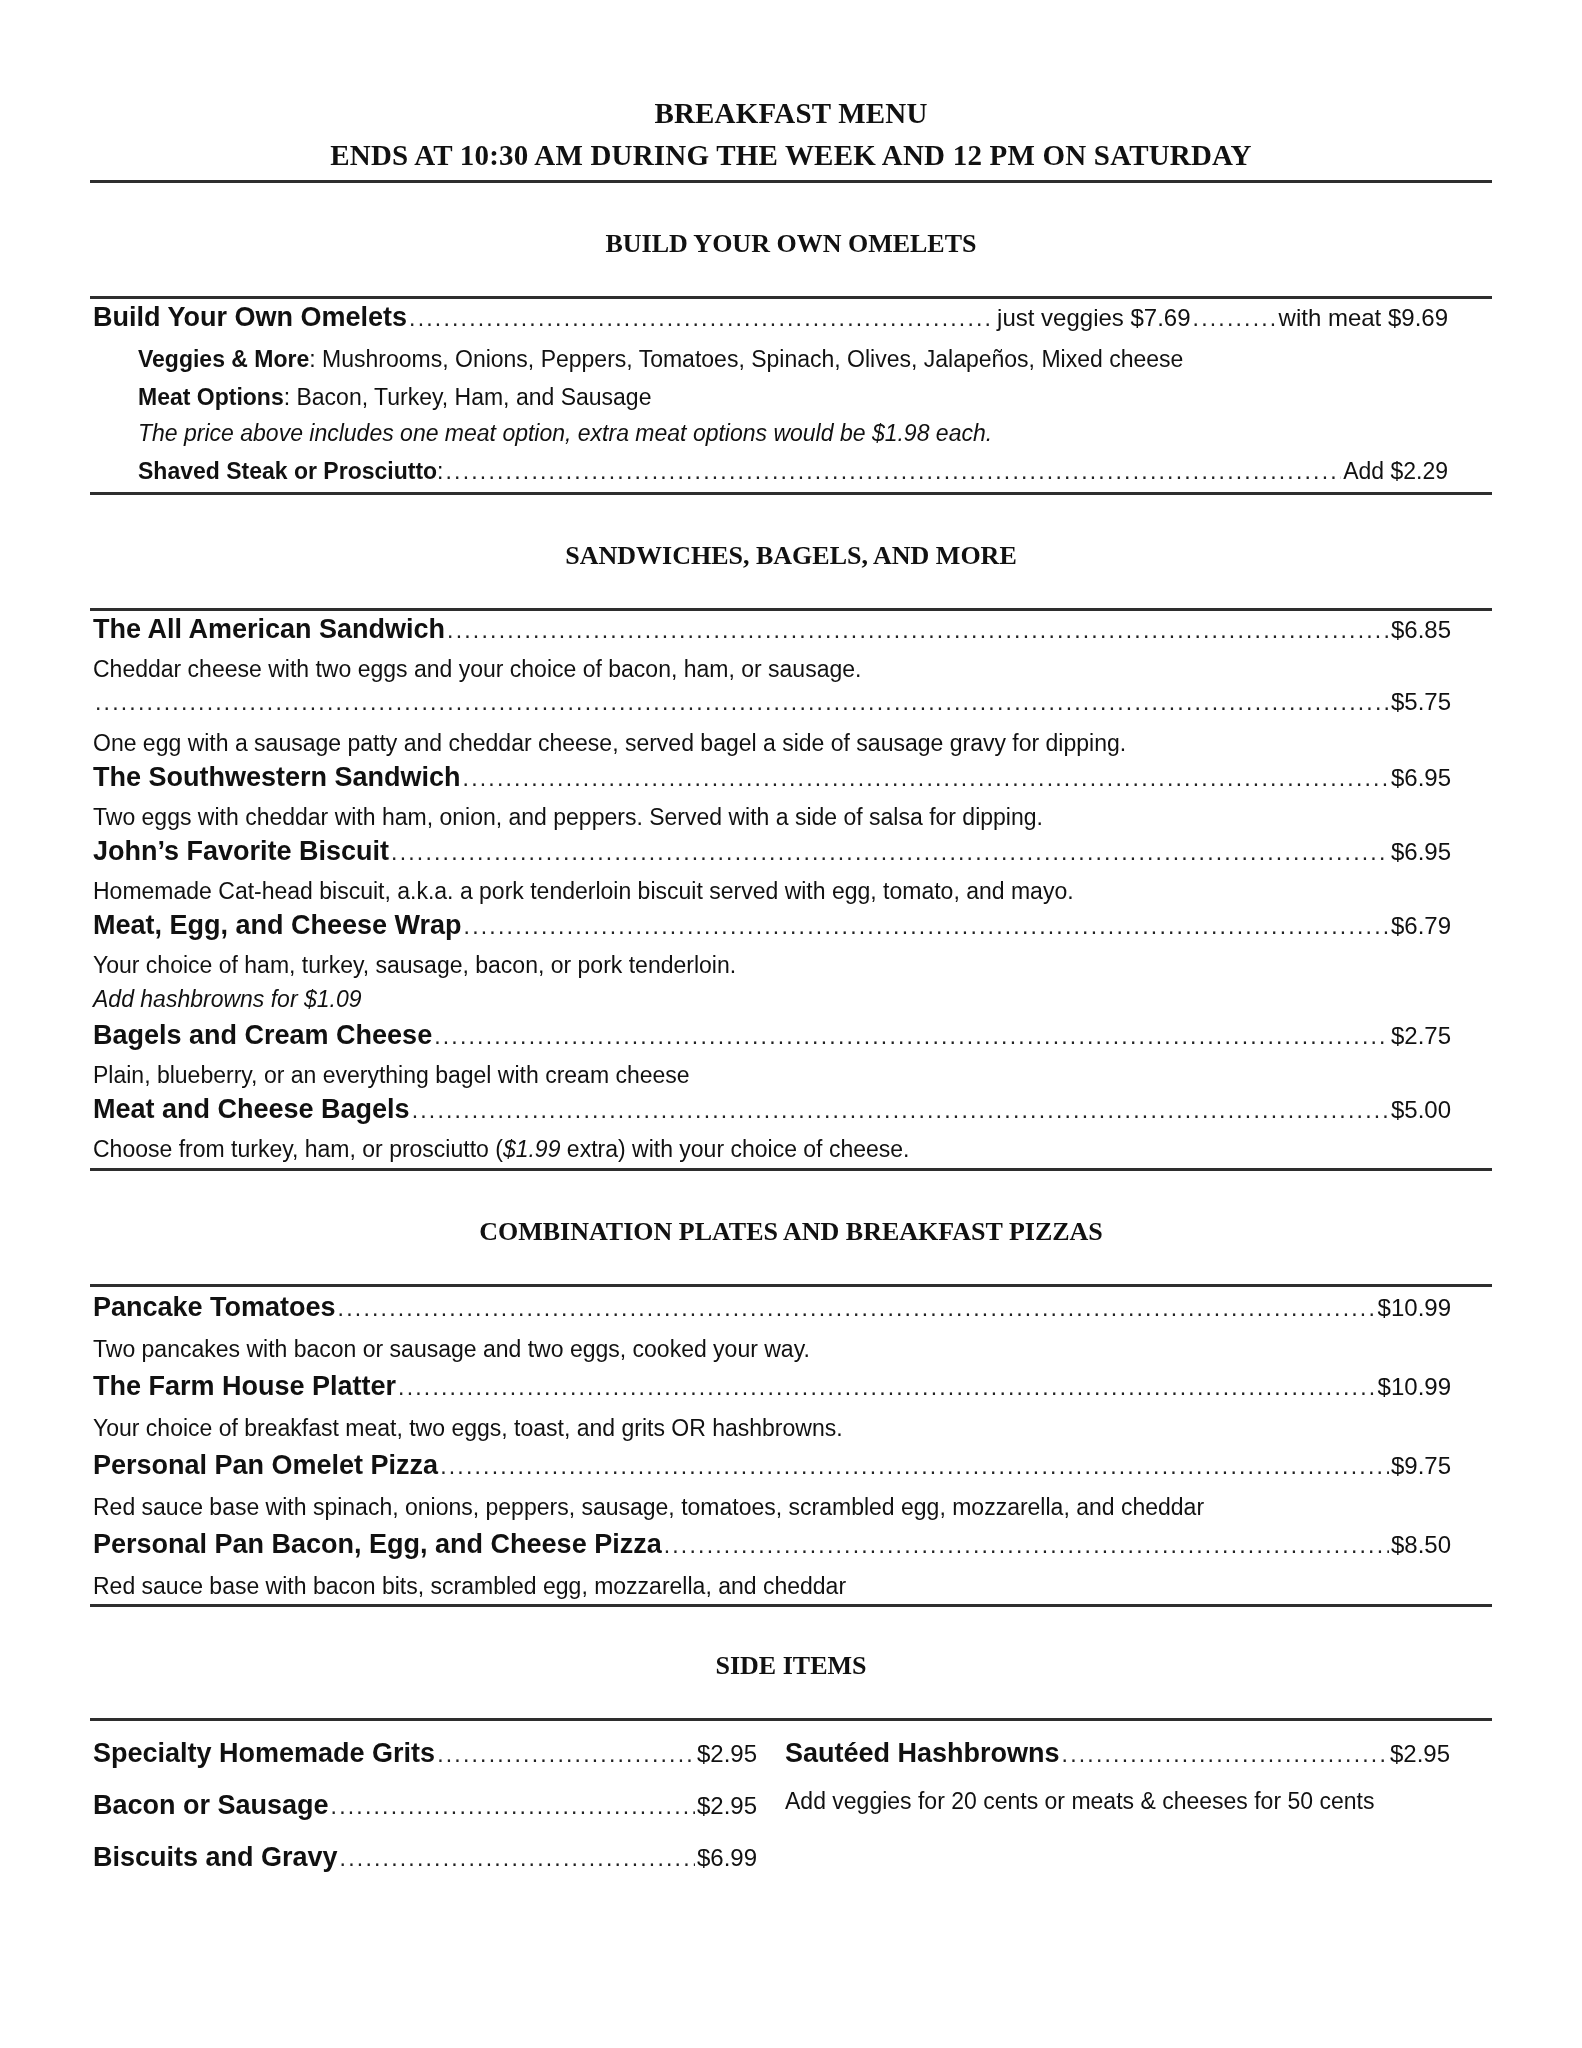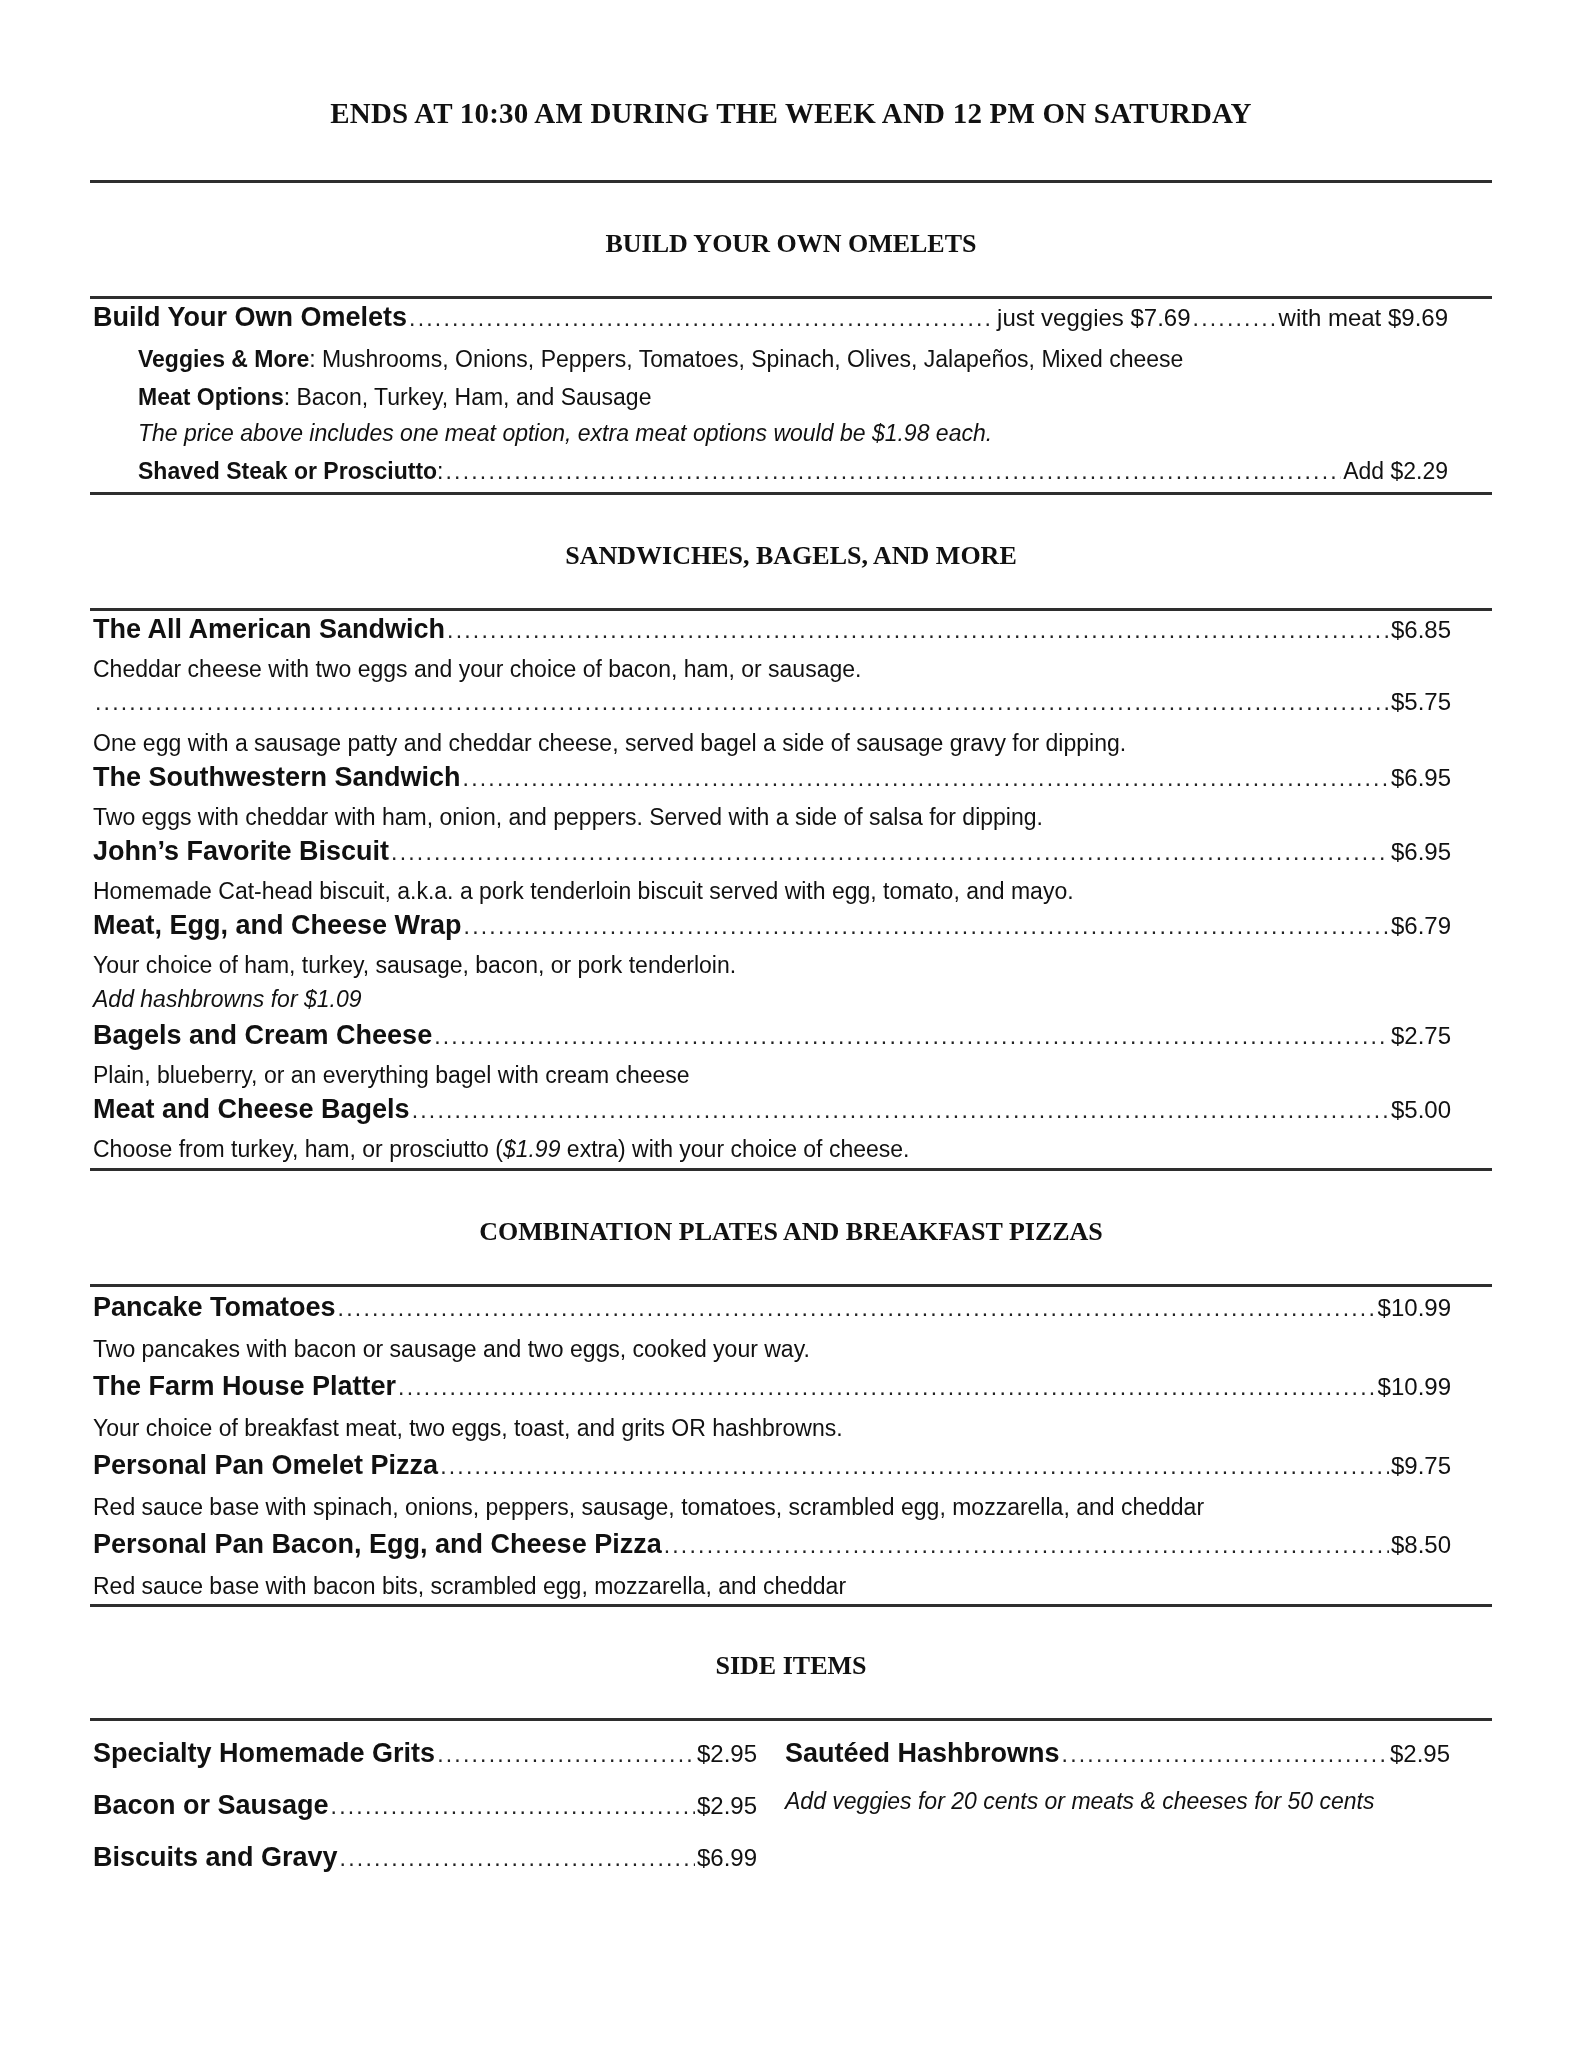--- a/index.html
+++ b/index.html
@@ -21,20 +21,21 @@
   .desc i, .italic { font-style: italic; }
   .sub-row .name { font-size: 23px; }
   .sub-row .price { font-size: 23px; }
 </style>
 </head>
 <body>
 
 <div class="page">
 
   <div class="title-block serif" style="top:92px;">
+    <div class="title-line">BREAKFAST MENU</div>
     <div class="title-line">ENDS AT 10:30 AM DURING THE WEEK AND 12 PM ON SATURDAY</div>
   </div>
   <div class="rule" style="top:180px;"></div>
 
   <div class="sec-heading serif" style="top:228px;">BUILD YOUR OWN OMELETS</div>
   <div class="rule" style="top:296px;"></div>
 
   <div class="row sans" style="top:302px; left:3px; width:1355px;">
     <span class="name">Build Your Own Omelets</span>
     <span class="leader"></span>
@@ -161,15 +162,15 @@
     <span class="name">Biscuits and Gravy</span>
     <span class="leader"></span>
     <span class="price">$6.99</span>
   </div>
 
   <div class="row sans" style="top:1738px; left:695px; width:665px;">
     <span class="name">Sautéed Hashbrowns</span>
     <span class="leader"></span>
     <span class="price">$2.95</span>
   </div>
-  <div class="desc sans" style="top:1786px; left:695px;font-style:italic;">Add veggies for 20 cents or meats &amp; cheeses for 50 cents</div>
+  <div class="desc sans" style="top:1786px; left:695px;">Add veggies for 20 cents or meats &amp; cheeses for 50 cents</div>
 
 </div>
 
 </body></html>

